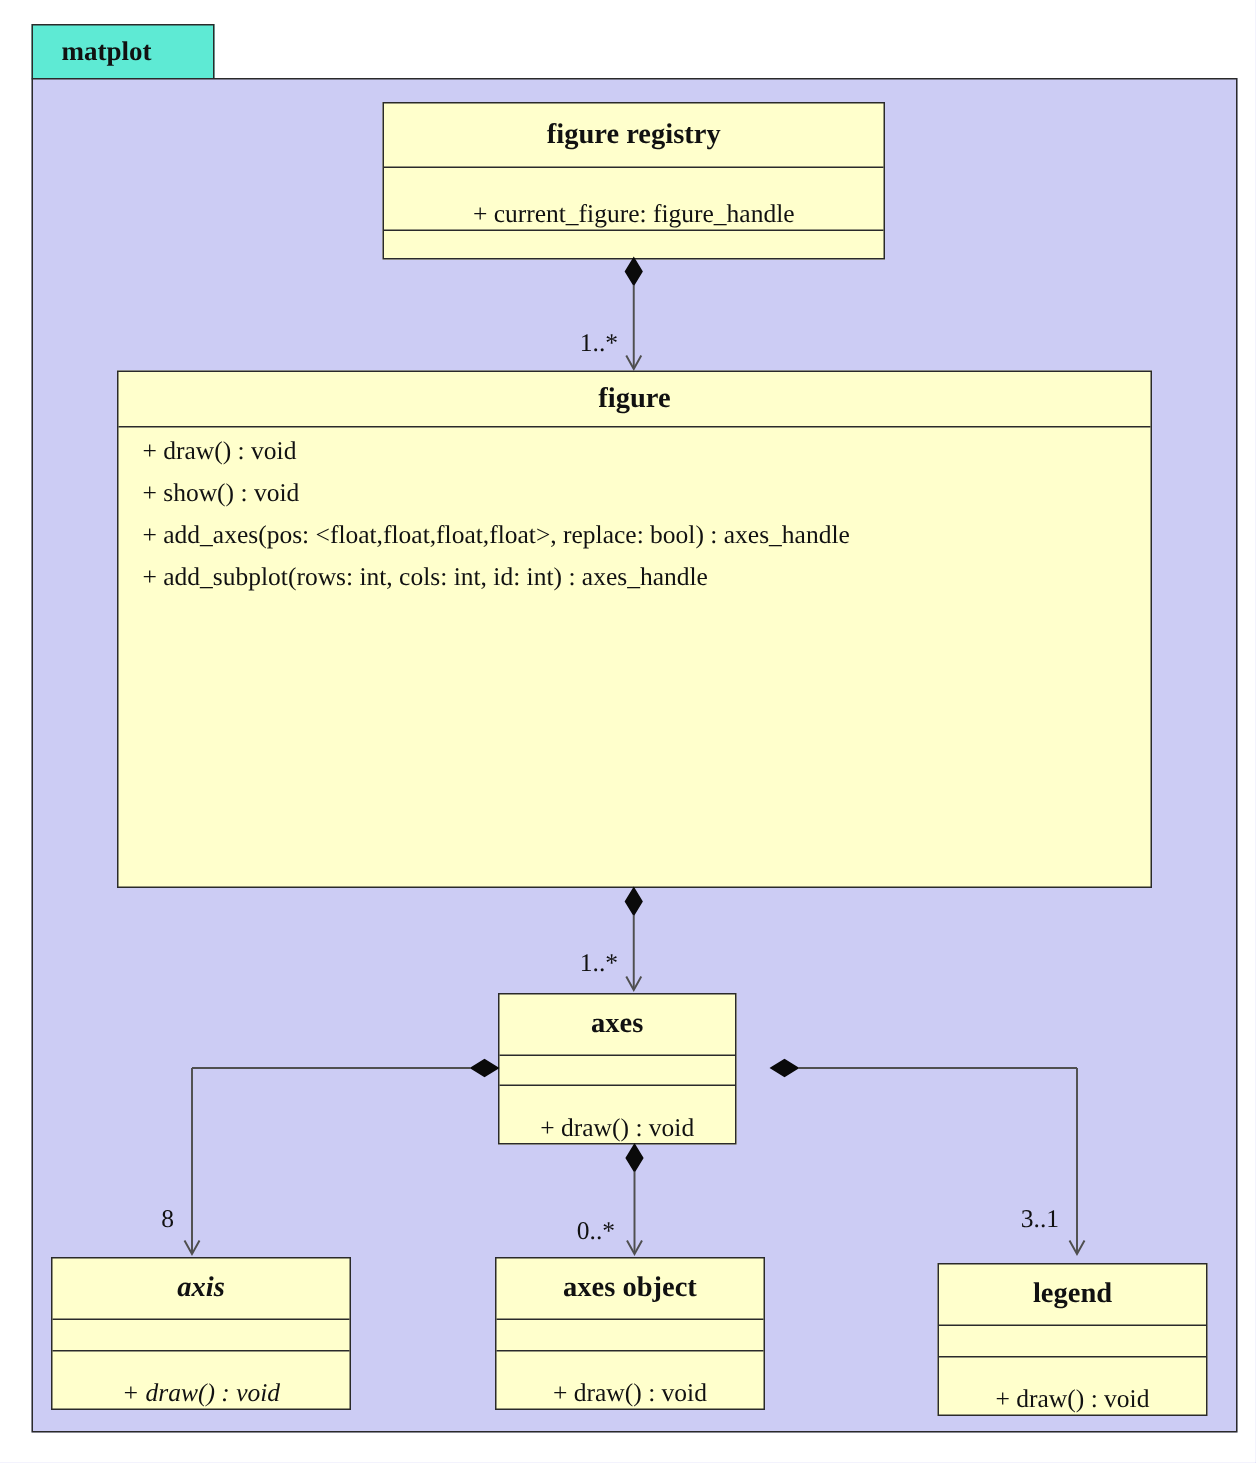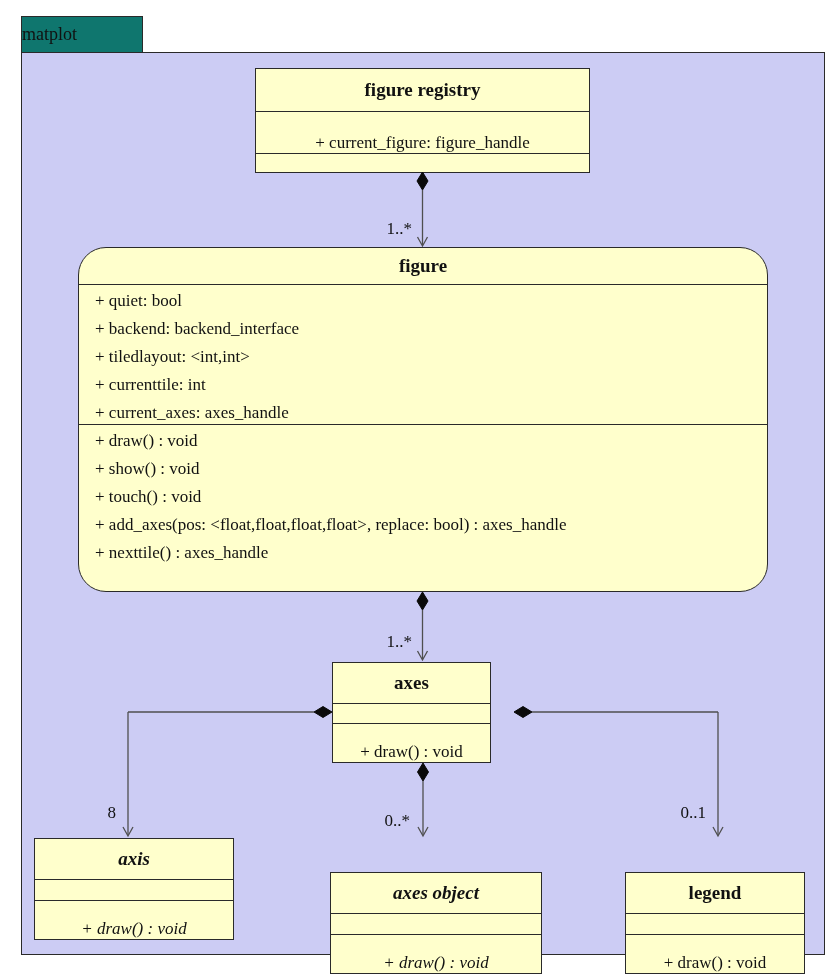--- a/index.html
+++ b/index.html
@@ -3,23 +3,23 @@
 <meta charset="utf-8">
 <style>
   html,body { margin:0; padding:0; background:#ffffff; }
   #stage {
     position:relative; width:837px; height:975px;
     font-family:"Liberation Serif","DejaVu Serif",serif;
     color:#111; overflow:hidden;
   }
   .pkg-tab {
     position:absolute; left:21px; top:16px; width:122px; height:37px;
-    background:#0f766e; border:1px solid #2a2a2a; box-sizing:border-box;
-    display:flex; align-items:center; 
-    font-weight:normal; font-size:18px;
+    background:#5eead4; border:1px solid #2a2a2a; box-sizing:border-box;
+    display:flex; align-items:center; padding-left:19px;
+    font-weight:bold; font-size:18px;
   }
   .pkg-body {
     position:absolute; left:21px; top:52px; width:804px; height:903px;
     background:#ccccf4; border:1px solid #2a2a2a; box-sizing:border-box;
   }
   .cls {
     position:absolute; background:#ffffcc; border:1px solid #2a2a2a;
     box-sizing:border-box;
   }
   .cls .sec { border-top:1px solid #2a2a2a; box-sizing:border-box; overflow:hidden; }
@@ -48,63 +48,55 @@
   <div class="pkg-body"></div>
 
   <div class="cls" style="left:255px; top:68px; width:335px; height:105px;">
     <div class="cls-title" style="height:42px;">figure registry</div>
     <div class="sec center" style="height:42px;">
       <div class="member">+ current_figure: figure_handle</div>
     </div>
     <div class="sec" style="height:19px;"></div>
   </div>
 
-  <div class="cls" style="left:78px; top:247px; width:690px; height:345px;border-radius:28px;">
+  <div class="cls" style="left:78px; top:247px; width:690px; height:345px;">
     <div class="cls-title" style="height:36px;">figure</div>
-    <div class="sec" style="height:140px; padding-top:2px;">
-      <div class="member">+ quiet: bool</div>
-      <div class="member">+ backend: backend_interface</div>
-      <div class="member">+ tiledlayout: &lt;int,int&gt;</div>
-      <div class="member">+ currenttile: int</div>
-      <div class="member">+ current_axes: axes_handle</div>
-    </div>
     <div class="sec" style="height:167px; padding-top:2px;">
       <div class="member">+ draw() : void</div>
       <div class="member">+ show() : void</div>
-      <div class="member">+ touch() : void</div>
       <div class="member">+ add_axes(pos: &lt;float,float,float,float&gt;, replace: bool) : axes_handle</div>
-      <div class="member">+ nexttile() : axes_handle</div>
+      <div class="member">+ add_subplot(rows: int, cols: int, id: int) : axes_handle</div>
     </div>
   </div>
 
   <div class="cls" style="left:332px; top:662px; width:159px; height:101px;">
     <div class="cls-title" style="height:40px;">axes</div>
     <div class="sec" style="height:20px;"></div>
     <div class="sec center" style="height:39px;">
       <div class="member">+ draw() : void</div>
     </div>
   </div>
 
   <div class="cls" style="left:34px; top:838px; width:200px; height:102px;font-style:italic;">
     <div class="cls-title" style="height:40px;">axis</div>
     <div class="sec" style="height:21px;"></div>
     <div class="sec center" style="height:39px;">
       <div class="member">+ draw() : void</div>
     </div>
   </div>
 
-  <div class="cls" style="left:330px; top:872px; width:212px; height:102px;font-style:italic;">
+  <div class="cls" style="left:330px; top:838px; width:180px; height:102px;">
     <div class="cls-title" style="height:40px;">axes object</div>
     <div class="sec" style="height:21px;"></div>
     <div class="sec center" style="height:39px;">
       <div class="member">+ draw() : void</div>
     </div>
   </div>
 
-  <div class="cls" style="left:625px; top:872px; width:180px; height:102px;">
+  <div class="cls" style="left:625px; top:842px; width:180px; height:102px;">
     <div class="cls-title" style="height:40px;">legend</div>
     <div class="sec" style="height:21px;"></div>
     <div class="sec center" style="height:39px;">
       <div class="member">+ draw() : void</div>
     </div>
   </div>
 
   <svg class="wires" viewBox="0 0 837 975">
 
     <g>
@@ -137,15 +129,15 @@
       <line x1="532" y1="712" x2="718" y2="712"></line>
       <line x1="718" y1="712" x2="718" y2="835"></line>
       <polyline points="713,827 718,836 723,827"></polyline>
     </g>
   </svg>
 
   <div class="mult" style="left:362px; top:219px; width:50px;">1..*</div>
   <div class="mult" style="left:362px; top:632px; width:50px;">1..*</div>
   <div class="mult" style="left:80px; top:803px; width:36px;">8</div>
   <div class="mult" style="left:362px; top:811px; width:48px;">0..*</div>
-  <div class="mult" style="left:658px; top:803px; width:48px;">0..1</div>
+  <div class="mult" style="left:658px; top:803px; width:48px;">3..1</div>
 
 </div>
 
 </body></html>

